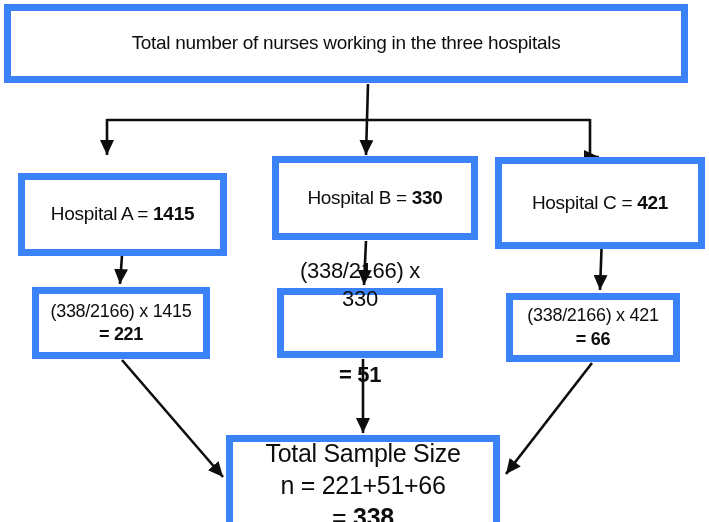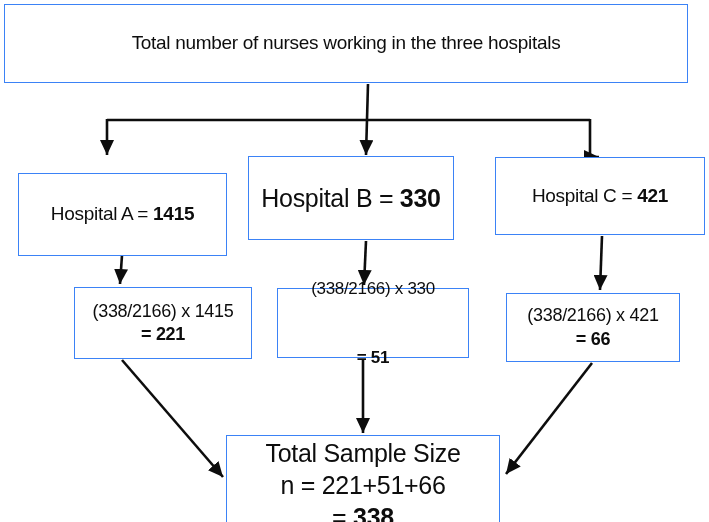--- a/index.html
+++ b/index.html
@@ -18,36 +18,36 @@
   }
   .arrows {
     position: absolute;
     inset: 0;
     width: 709px;
     height: 522px;
   }
   .box {
     position: absolute;
     box-sizing: border-box;
-    border: 1px solid #3b82f6;
+    border: 7px solid #3b82f6;
     background: #ffffff;
     display: flex;
     flex-direction: column;
     align-items: center;
     justify-content: center;
     text-align: center;
     letter-spacing: -0.3px;
     line-height: 1.28;
   }
   .box--title      { left: 4px;   top: 4px;   width: 684px; height: 79px;  font-size: 19px; }
   .box--hospital-a { left: 18px;  top: 157px; width: 209px; height: 83px;  font-size: 19px; margin-top: 16px; }
-  .box--hospital-b { left: 248px; top: 156px; width: 206px; height: 84px;  font-size: 25px; }
-  .box--hospital-c { left: 495px; top: 157px; width: 210px; height: 78px;  font-size: 19px; }
-  .box--calc-a     { left: 32px;  top: 287px; width: 178px; height: 72px;  font-size: 18px; margin-left: 42px; }
-  .box--calc-b     { left: 277px; top: 288px; width: 192px; height: 70px;  font-size: 17px; gap: 47px; }
+  .box--hospital-b { left: 272px; top: 156px; width: 206px; height: 84px;  font-size: 19px; }
+  .box--hospital-c { left: 495px; top: 157px; width: 210px; height: 92px;  font-size: 19px; }
+  .box--calc-a     { left: 32px;  top: 287px; width: 178px; height: 72px;  font-size: 18px; }
+  .box--calc-b     { left: 277px; top: 288px; width: 166px; height: 70px;  font-size: 22px; gap: 47px; }
   .box--calc-c     { left: 506px; top: 293px; width: 174px; height: 69px;  font-size: 18px; }
   .box--total      { left: 226px; top: 435px; width: 274px; height: 99px;  font-size: 25px; }
   .bold { font-weight: 700; }
   .big-bold { font-weight: 700; font-size: 21px; }
 </style>
 </head>
 <body>
 
 <div class="canvas">
 

